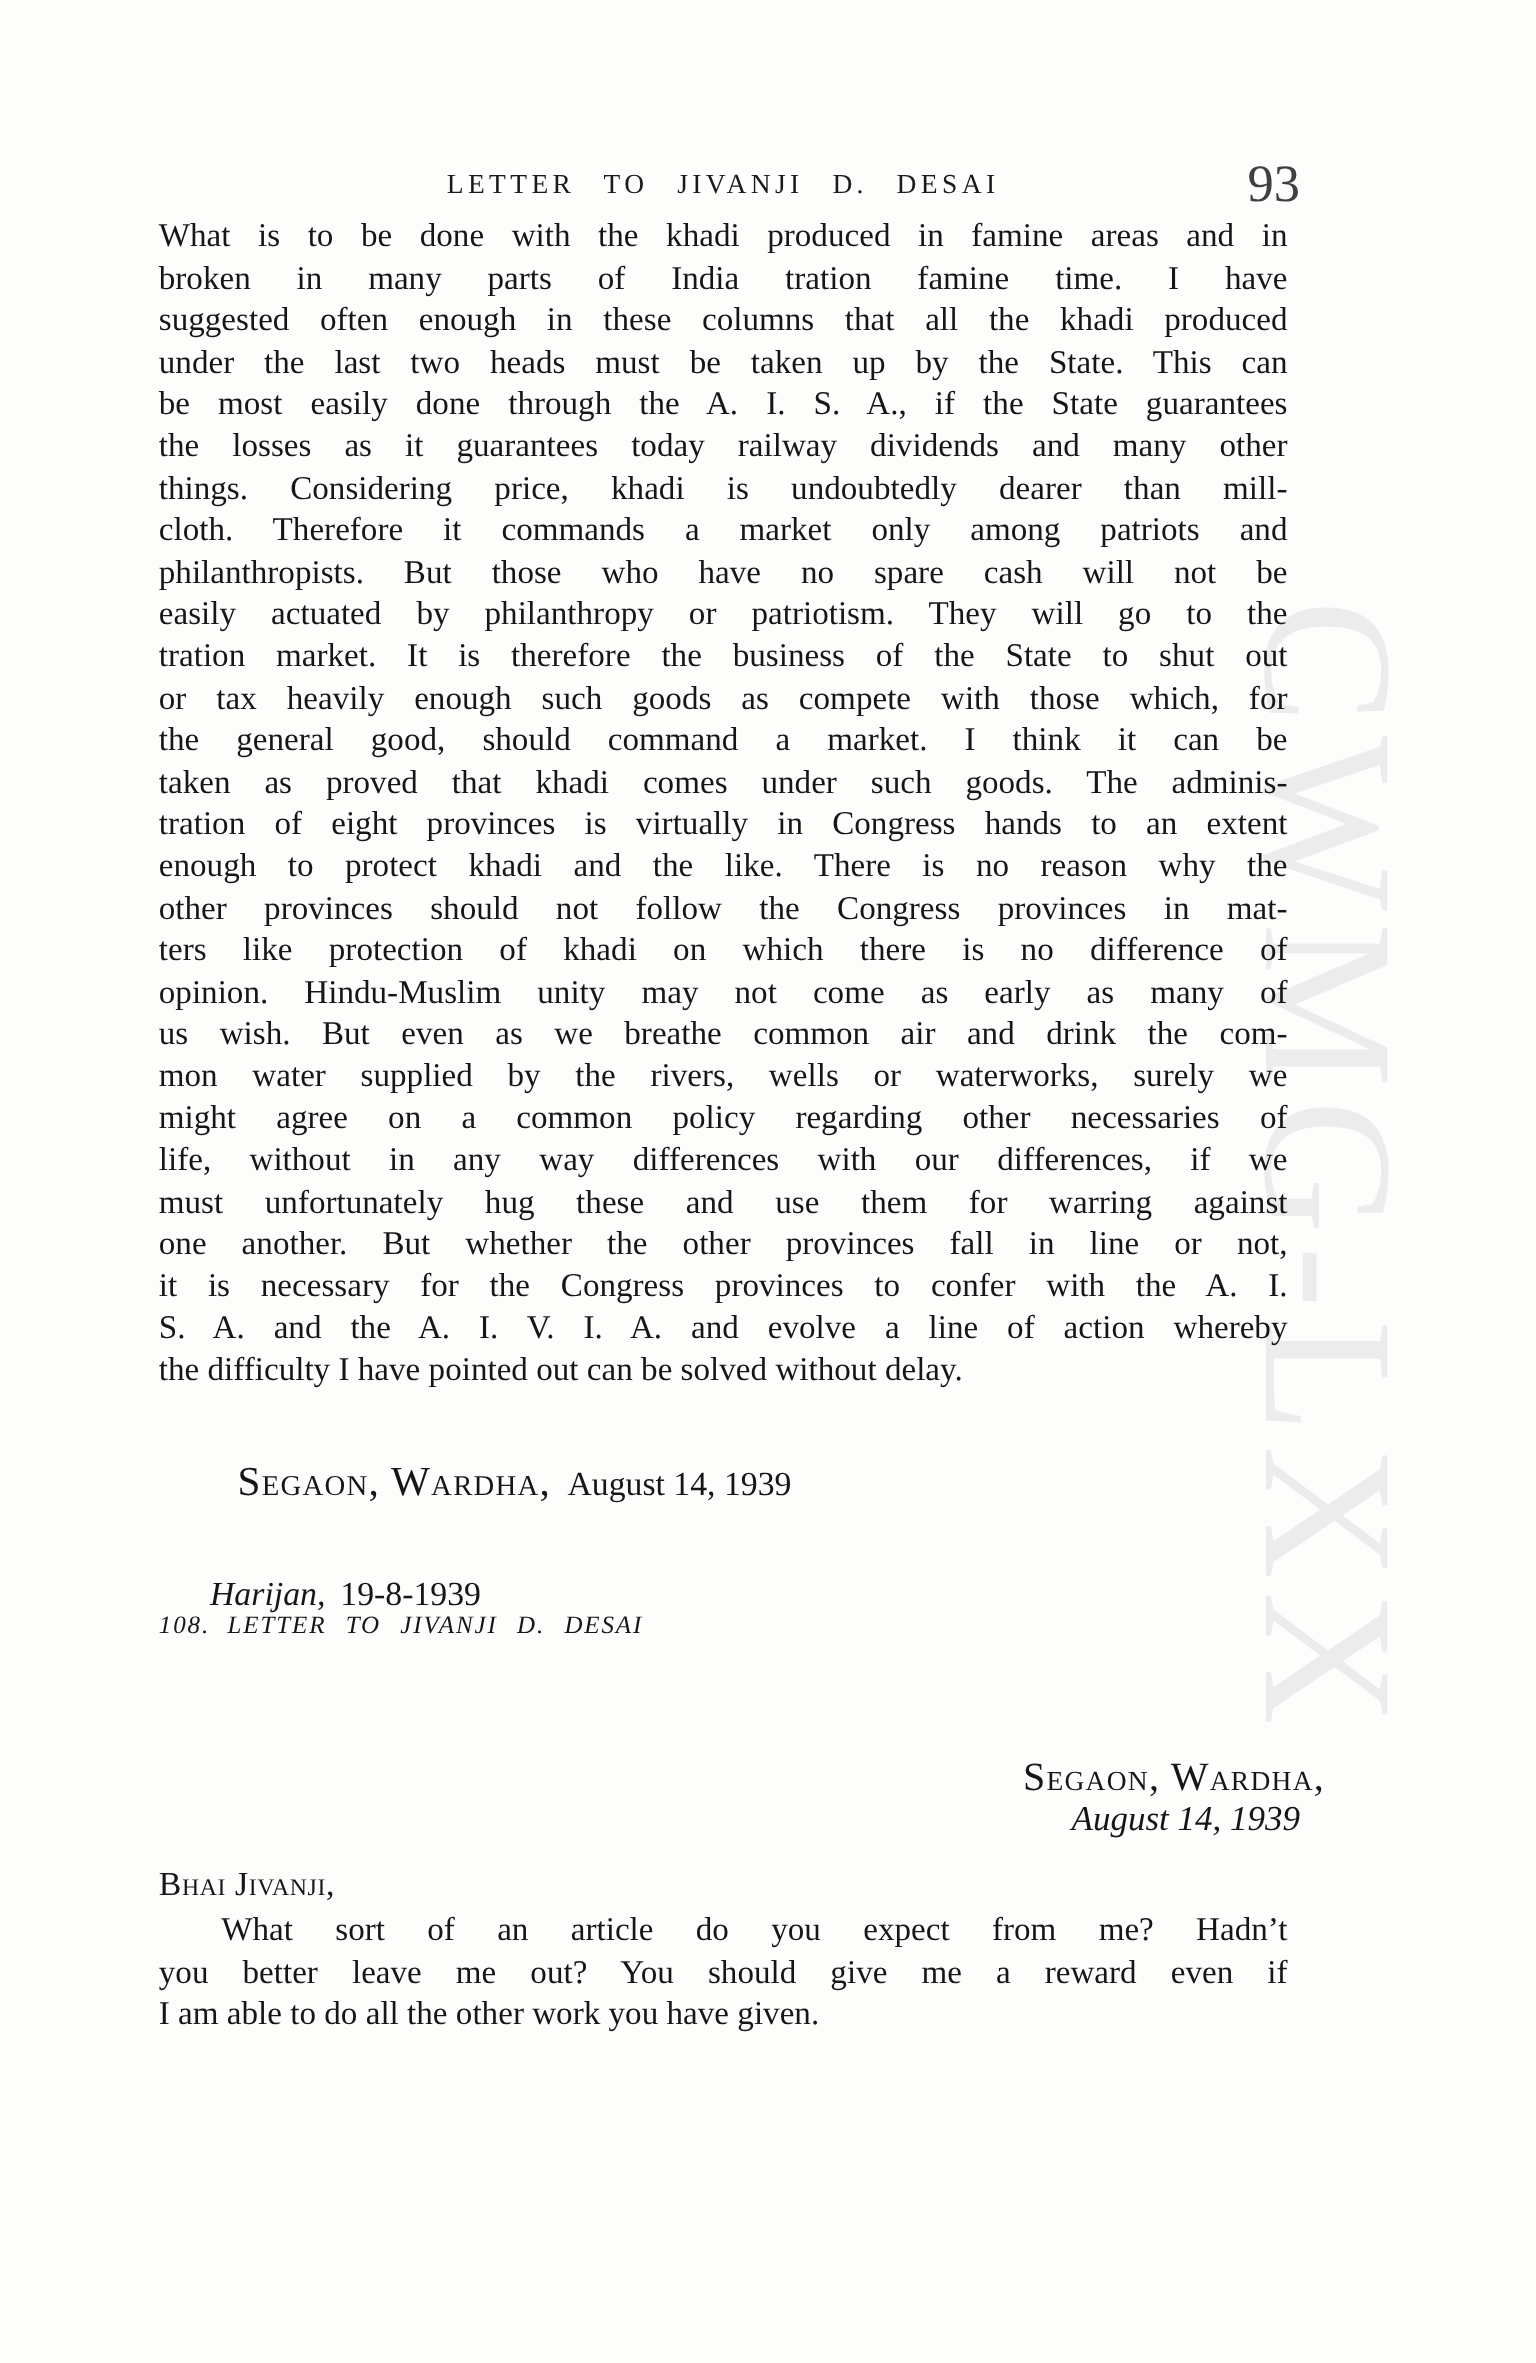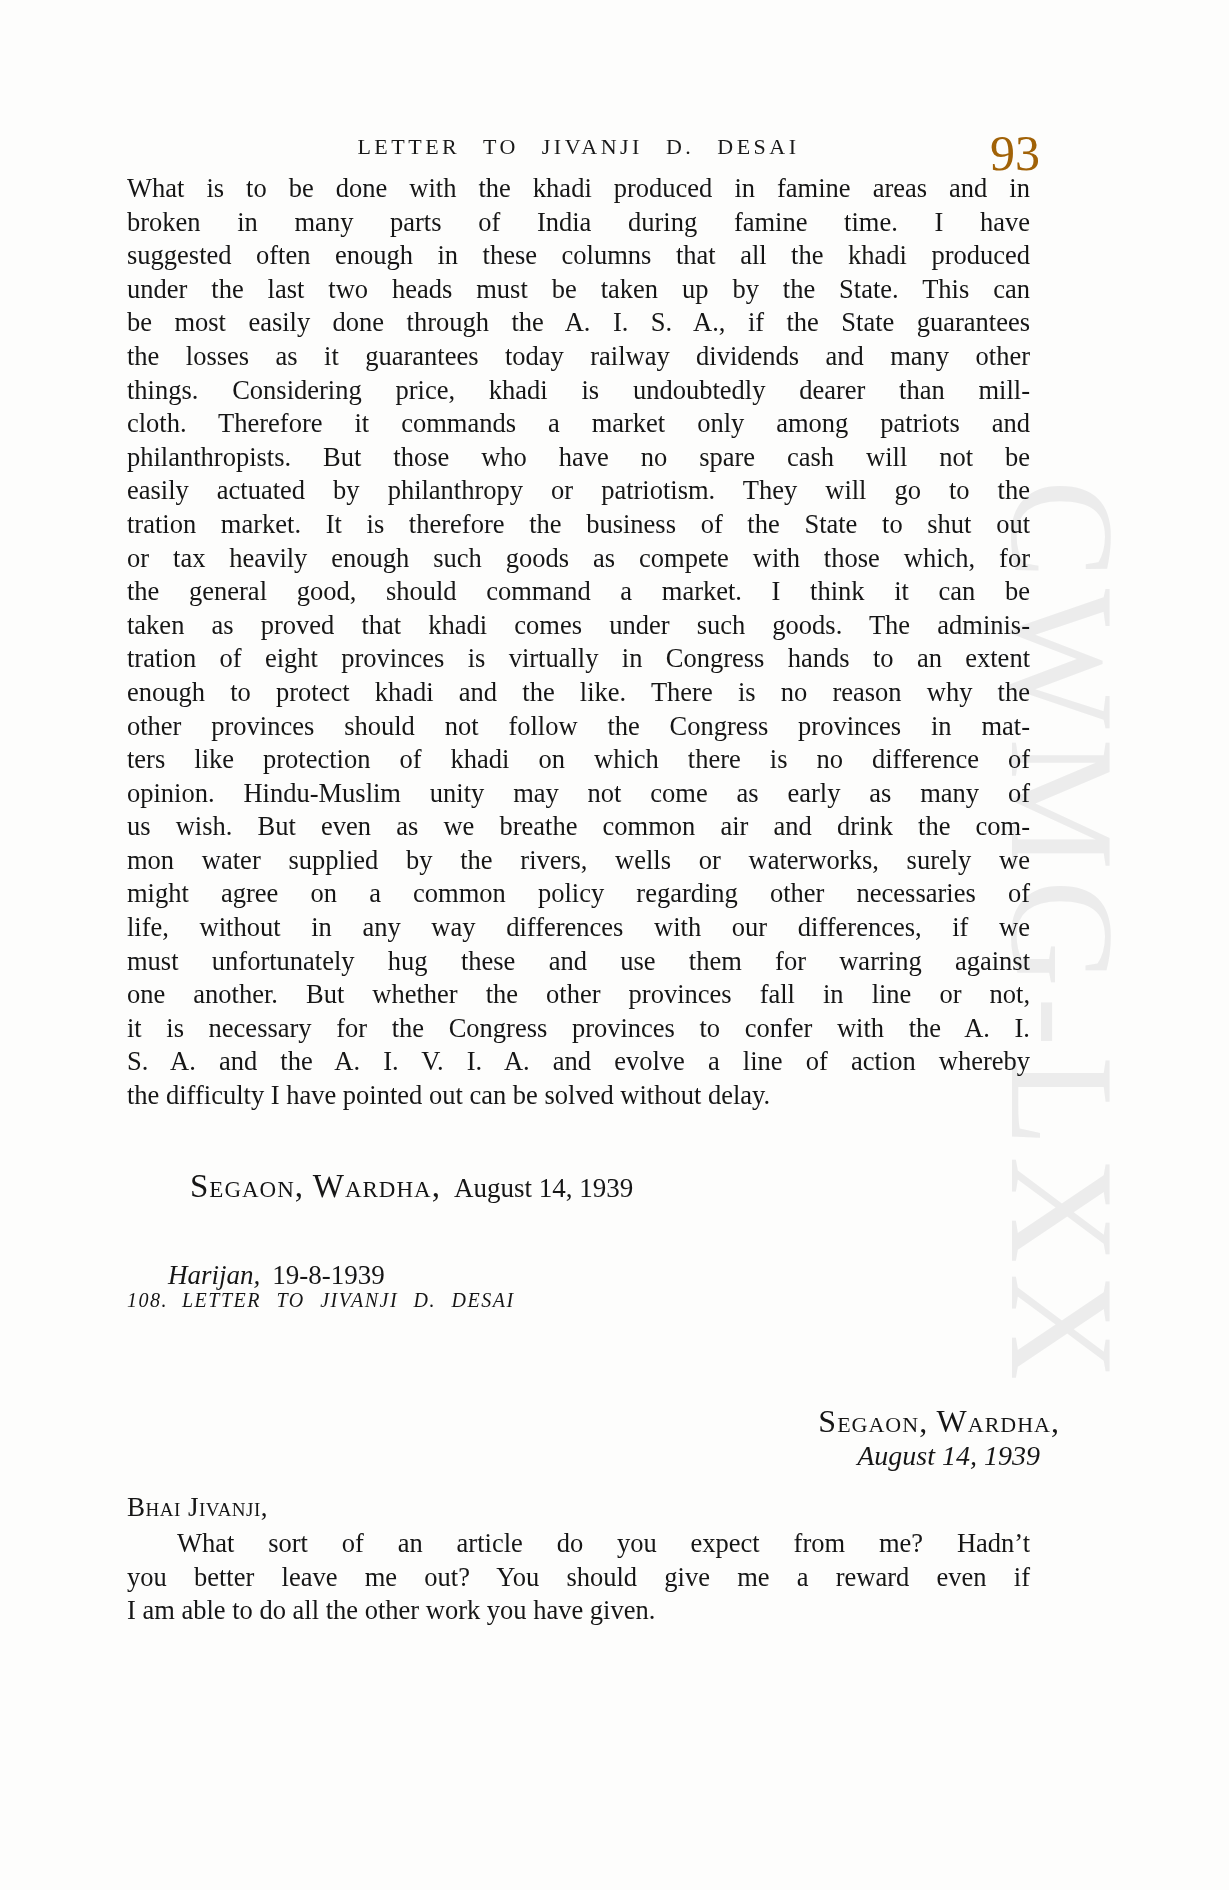--- a/index.html
+++ b/index.html
@@ -33,22 +33,22 @@
   .running-header {
     left: 127px; top: 134px; width: 903px;
     text-align: center;
     font-size: 22px;
     letter-spacing: 3.5px;
     word-spacing: 14px;
     color: #1a1a1a;
   }
   .folio {
     right: 189px; top: 124px;
-    font-size: 50px;
-    color: #a16207;
+    font-size: 42px;
+    color: #404040;
   }
 
   .lines { font-size: 26.5px; line-height: 33.6px; }
   .tline {
     text-align: justify;
     text-align-last: justify;
   }
   .tline.last { text-align-last: left; }
 
   .article-body { left: 127px; top: 172px; width: 903px; }
@@ -89,21 +89,21 @@
   <div class="watermark">CWMG-LXX</div>
 
   <div class="layer running-header">
     <span>LETTER TO JIVANJI D. DESAI</span>
   </div>
 
   <div class="layer folio">93</div>
 
   <div class="layer lines article-body">
       <div class="tline">What is to be done with the khadi produced in famine areas and in</div>
-      <div class="tline">broken in many parts of India during famine time. I have</div>
+      <div class="tline">broken in many parts of India tration famine time. I have</div>
       <div class="tline">suggested often enough in these columns that all the khadi produced</div>
       <div class="tline">under the last two heads must be taken up by the State. This can</div>
       <div class="tline">be most easily done through the A. I. S. A., if the State guarantees</div>
       <div class="tline">the losses as it guarantees today railway dividends and many other</div>
       <div class="tline">things. Considering price, khadi is undoubtedly dearer than mill-</div>
       <div class="tline">cloth. Therefore it commands a market only among patriots and</div>
       <div class="tline">philanthropists. But those who have no spare cash will not be</div>
       <div class="tline">easily actuated by philanthropy or patriotism. They will go to the</div>
       <div class="tline">tration market. It is therefore the business of the State to shut out</div>
       <div class="tline">or tax heavily enough such goods as compete with those which, for</div>

